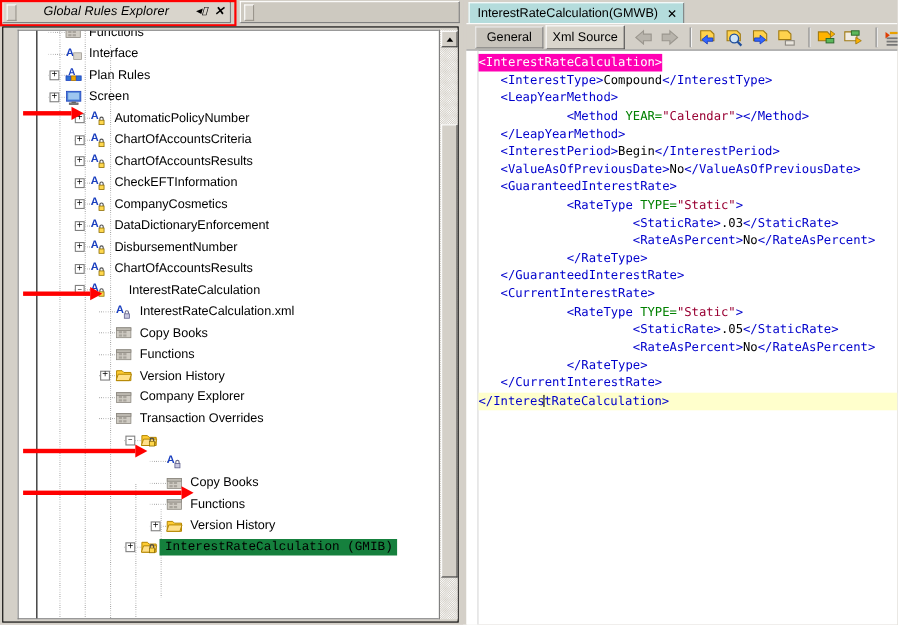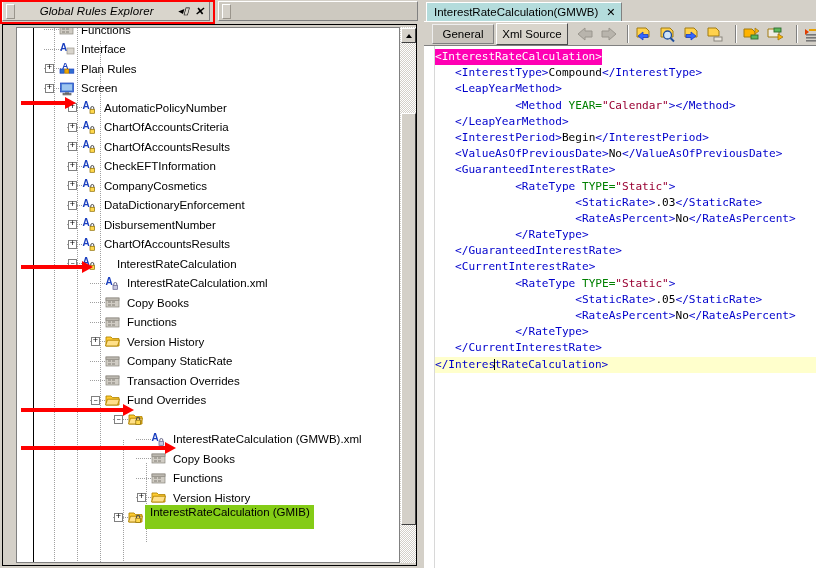--- a/index.html
+++ b/index.html
@@ -31,21 +31,21 @@
 
   
   .tree-outer{position:absolute;left:2px;top:24px;width:415px;height:542px;
     background:#d4d0c8;border:1px solid #000;box-sizing:border-box;}
   .tree-inner{position:absolute;left:13px;top:2px;width:383px;height:536px;
     background:#fff;border:1px solid #808080;border-right:none;box-sizing:border-box;overflow:hidden;}
   .tree-rows{position:absolute;left:0;top:-8px;width:366px;}
 
   .trow{position:relative;height:19.5px;white-space:nowrap;display:flex;align-items:center;}
   .trow .lbl{font-size:11.5px;color:#000;padding-left:5px;letter-spacing:0px;}
-  .trow.sel .lbl{background:#84cc16;padding:1px 4px 11px 5px;}
+  .trow.sel .lbl{background:#15803d;padding:1px 4px 1px 5px;font-family:Liberation Mono, monospace;}
 
   
   .exp{position:absolute;width:9px;height:9px;border:1px solid #808080;background:#fff;
     box-sizing:border-box;font-size:8px;line-height:7px;text-align:center;color:#000;
     font-family:"Liberation Sans",sans-serif;cursor:pointer;}
   .exp::before{content:"+";position:absolute;left:0;right:0;top:-1px;font-size:9px;}
   .exp.minus::before{content:"\2212";font-size:7px;top:0px;}
 
   
   .vline{position:absolute;top:0;bottom:0;width:1px;
@@ -359,46 +359,35 @@
               <div class="ico" style="left: 88px; top: 2px;">
                 <svg width="16" height="15" viewBox="0 0 16 15">
                   <rect x="1" y="3" width="13" height="9" fill="#d0ccc4" stroke="#8a867e" stroke-width="0.7"></rect>
                   <rect x="1" y="3" width="13" height="2.5" fill="#bdb9b1" stroke="#8a867e" stroke-width="0.7"></rect>
                   <rect x="3" y="6" width="3" height="2" fill="#a8a49c"></rect>
                   <rect x="7" y="6" width="3" height="2" fill="#a8a49c"></rect>
                   <rect x="3" y="9" width="3" height="2" fill="#a8a49c"></rect>
                   <rect x="7" y="9" width="3" height="2" fill="#a8a49c"></rect>
                 </svg>
               </div>
-              <span class="lbl" style="margin-left: 105px;">Company StaticRate</span>
+              <span class="lbl" style="margin-left: 105px;">Company Explorer</span>
             </div>
             <div class="trow">
               <div style="position: absolute; left: 73px; top: 9px; width: 18px; height: 1px; background-image: linear-gradient(to right, rgb(160, 160, 160) 50%, transparent 50%); background-size: 2px 1px;"></div>
               <div class="ico" style="left: 88px; top: 2px;">
                 <svg width="16" height="15" viewBox="0 0 16 15">
                   <rect x="1" y="3" width="13" height="9" fill="#d0ccc4" stroke="#8a867e" stroke-width="0.7"></rect>
                   <rect x="1" y="3" width="13" height="2.5" fill="#bdb9b1" stroke="#8a867e" stroke-width="0.7"></rect>
                   <rect x="3" y="6" width="3" height="2" fill="#a8a49c"></rect>
                   <rect x="7" y="6" width="3" height="2" fill="#a8a49c"></rect>
                   <rect x="3" y="9" width="3" height="2" fill="#a8a49c"></rect>
                   <rect x="7" y="9" width="3" height="2" fill="#a8a49c"></rect>
                 </svg>
               </div>
               <span class="lbl" style="margin-left: 105px;">Transaction Overrides</span>
-            </div>
-            <div class="trow">
-              <div style="position: absolute; left: 73px; top: 9px; width: 18px; height: 1px; background-image: linear-gradient(to right, rgb(160, 160, 160) 50%, transparent 50%); background-size: 2px 1px;"></div>
-              <div class="exp minus" style="left: 74px; top: 5px;"></div>
-              <div class="ico" style="left: 88px; top: 2px;">
-                <svg width="16" height="15" viewBox="0 0 16 15">
-                  <path d="M1 3 h5 l1.6 1.6 h6.4 v7.4 h-13 z" fill="#ffcc33" stroke="#b38600" stroke-width="0.9"></path>
-                  <path d="M2.5 6.2 h12 l-2 5.8 h-12 z" fill="#ffe08a" stroke="#b38600" stroke-width="0.9"></path>
-                </svg>
-              </div>
-              <span class="lbl" style="margin-left: 105px;">Fund Overrides</span>
             </div>
             <div class="trow">
               <div style="position: absolute; left: 96px; top: 9px; width: 18px; height: 1px; background-image: linear-gradient(to right, rgb(160, 160, 160) 50%, transparent 50%); background-size: 2px 1px;"></div>
               <div class="exp minus" style="left: 97px; top: 5px;"></div>
               <div class="ico" style="left: 111px; top: 2px;">
                 <svg width="16" height="15" viewBox="0 0 16 15">
                   <path d="M1 3 h5 l1.6 1.6 h6.4 v7.4 h-13 z" fill="#ffcc33" stroke="#b38600" stroke-width="0.9"></path>
                   <path d="M2.5 6.2 h12 l-2 5.8 h-12 z" fill="#ffe08a" stroke="#b38600" stroke-width="0.9"></path>
                   <path d="M8.5 8.2 v-1.4 a1.6 1.6 0 0 1 3.2 0 v1.4" fill="none" stroke="#4d4d4d" stroke-width="1.1"></path>
                   <rect x="7.8" y="8.2" width="4.6" height="4.3" fill="#ffd84d" stroke="#8a6a00" stroke-width="0.7"></rect>
@@ -407,21 +396,20 @@
             </div>
             <div class="trow">
               <div style="position: absolute; left: 119px; top: 9px; width: 18px; height: 1px; background-image: linear-gradient(to right, rgb(160, 160, 160) 50%, transparent 50%); background-size: 2px 1px;"></div>
               <div class="ico" style="left: 134px; top: 2px;">
                 <svg width="16" height="15" viewBox="0 0 16 15">
                   <text x="0.5" y="8.5" fill="#1a3fbf" font-size="10" font-family="&quot;Liberation Sans&quot;,sans-serif" font-weight="bold">A</text>
                   <path d="M8.8 9.3 v-1.3 a1.5 1.5 0 0 1 3 0 v1.3" fill="none" stroke="#6a6a8a" stroke-width="1"></path>
                   <rect x="8" y="9.3" width="4.6" height="4" fill="#c8c8e0" stroke="#5a5a8a" stroke-width="0.7"></rect>
                 </svg>
               </div>
-              <span class="lbl" style="margin-left: 151px;">InterestRateCalculation (GMWB).xml</span>
             </div>
             <div class="trow">
               <div style="position: absolute; left: 119px; top: 9px; width: 18px; height: 1px; background-image: linear-gradient(to right, rgb(160, 160, 160) 50%, transparent 50%); background-size: 2px 1px;"></div>
               <div class="ico" style="left: 134px; top: 2px;">
                 <svg width="16" height="15" viewBox="0 0 16 15">
                   <rect x="1" y="3" width="13" height="9" fill="#d0ccc4" stroke="#8a867e" stroke-width="0.7"></rect>
                   <rect x="1" y="3" width="13" height="2.5" fill="#bdb9b1" stroke="#8a867e" stroke-width="0.7"></rect>
                   <rect x="3" y="6" width="3" height="2" fill="#a8a49c"></rect>
                   <rect x="7" y="6" width="3" height="2" fill="#a8a49c"></rect>
                   <rect x="3" y="9" width="3" height="2" fill="#a8a49c"></rect>

